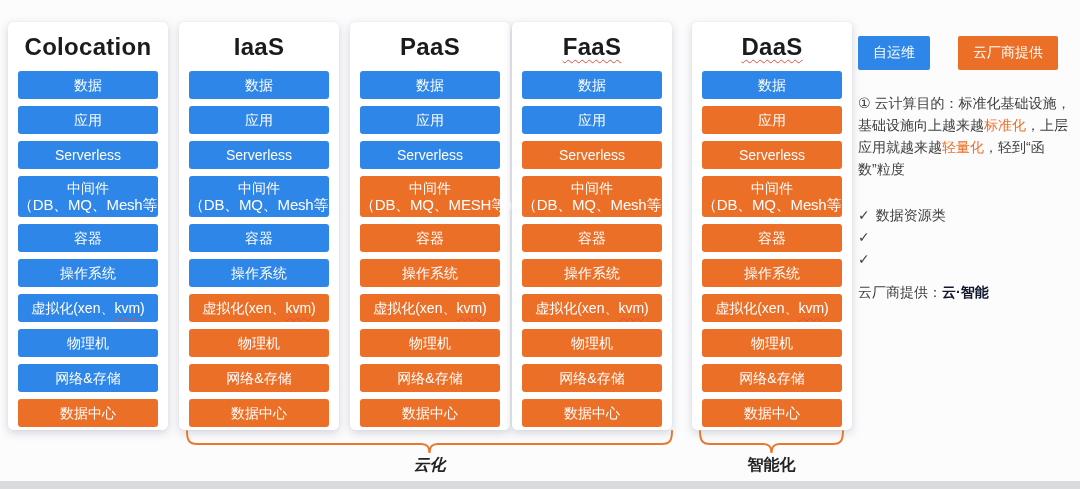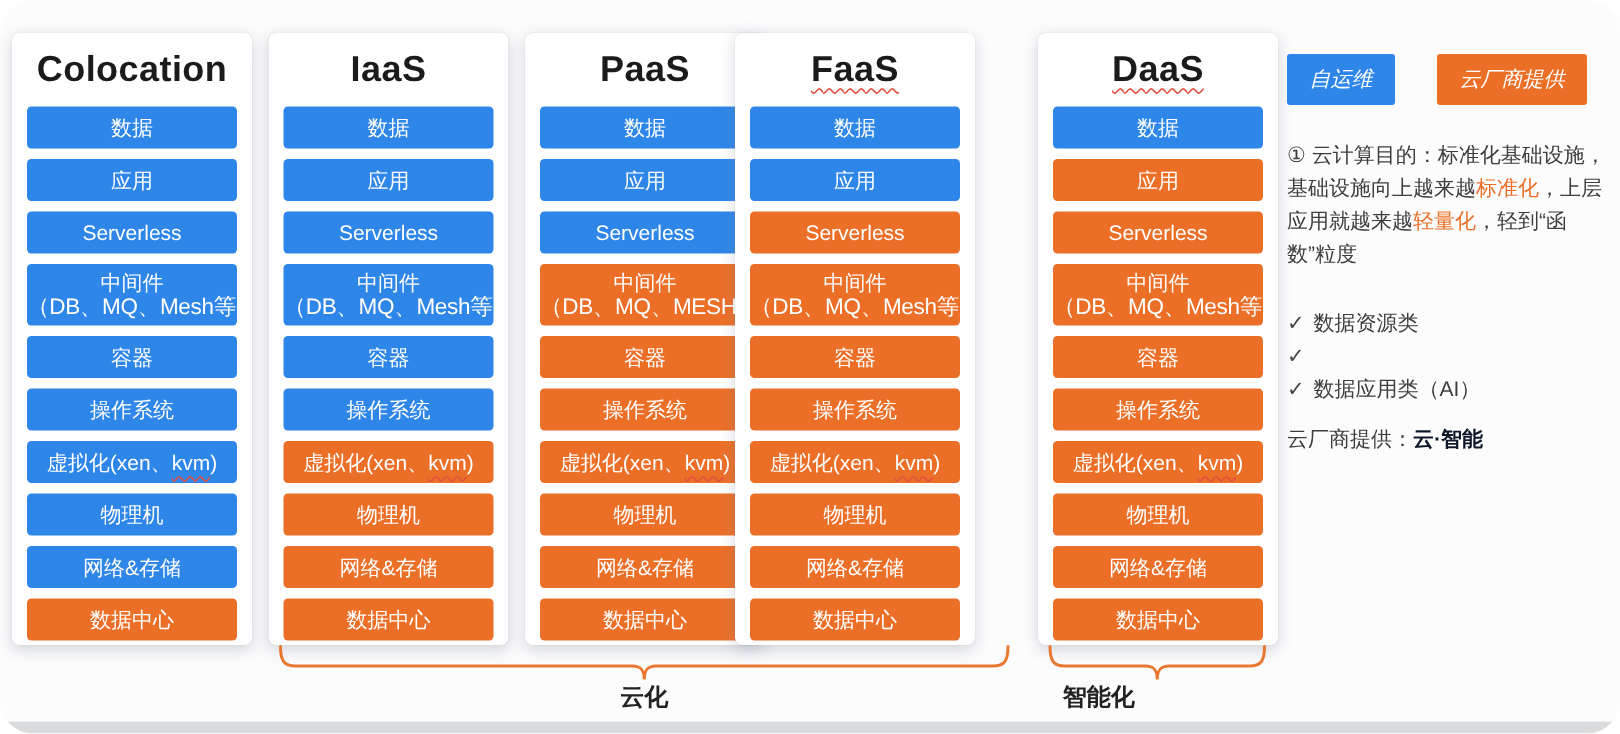--- a/index.html
+++ b/index.html
@@ -3,21 +3,21 @@
 <meta charset="utf-8">
 <style>
   :root{
     --self:#2E86E8;
     --vendor:#EC6F28;
     --brace:#E8782F;
     --squiggle:#E0503F;
   }
   *{box-sizing:border-box;}
   body{margin:0;font-family:"Liberation Sans","DejaVu Sans",sans-serif;background:#fff;}
-  .stage{position:relative;width:1080px;height:489px;background:#fcfcfd;overflow:hidden;border-radius:22px;}
+  .stage{position:relative;width:1080px;height:489px;background:#fcfcfd;overflow:hidden;}
 
   
   .card{position:absolute;top:22px;width:160px;height:408px;background:#fff;border-radius:5px;
         box-shadow:0 3px 10px rgba(125,135,150,.32),0 0 1px rgba(0,0,0,.12);}
   .card-title{text-align:center;font-size:24px;font-weight:bold;color:#1b1b1b;line-height:32px;
               margin-top:9px;letter-spacing:.3px;}
   .layers{position:absolute;left:10px;right:10px;top:49px;display:flex;flex-direction:column;gap:7px;}
   .layer{height:28px;border-radius:3px;color:#fff;font-size:14px;display:flex;flex-direction:column;
          justify-content:center;line-height:1.15;text-align:center;white-space:nowrap;}
   .layer.tall{height:41px;}
@@ -25,21 +25,21 @@
   .layer.self{background:var(--self);}
   .layer.vendor{background:var(--vendor);}
 
   .wavy{text-decoration:underline;text-decoration-style:wavy;text-decoration-color:var(--squiggle);
         text-decoration-thickness:1px;text-underline-offset:4px;}
 
   
   .right-panel{position:absolute;left:858px;top:36px;width:216px;}
   .legend-row{display:flex;gap:28px;}
   .legend-btn{height:34px;color:#fff;font-size:14px;display:flex;align-items:center;justify-content:center;
-              border-radius:2px;padding:0 15px;white-space:nowrap;font-style:italic;}
+              border-radius:2px;padding:0 15px;white-space:nowrap;}
   .legend-btn.self{background:var(--self);}
   .legend-btn.vendor{background:var(--vendor);}
   .note{margin-top:22px;font-size:14px;line-height:22px;color:#3d3d3d;}
   .note.second{margin-top:24px;}
   .hl{color:var(--vendor);}
   .bullet{display:flex;gap:6px;}
   .bullet .check{color:#444;}
   .footer-line{margin-top:14px;font-size:14px;color:#3d3d3d;}
   .footer-line .bold{font-weight:bold;color:#0f172a;}
 
@@ -155,21 +155,21 @@
             <div>物理机</div>
           </div>
           <div class="layer vendor">
             <div>网络&amp;存储</div>
           </div>
           <div class="layer vendor">
             <div>数据中心</div>
           </div>
         </div>
       </div>
-      <div class="card" style="left: 490px;">
+      <div class="card" style="left: 512px;">
         <div class="card-title"><span class="wavy">FaaS</span></div>
         <div class="layers">
           <div class="layer self">
             <div>数据</div>
           </div>
           <div class="layer self">
             <div>应用</div>
           </div>
           <div class="layer vendor">
             <div>Serverless</div>
@@ -248,34 +248,33 @@
         <div class="note second">
           <div class="bullet">
             <span class="check">✓</span>
             <span>数据资源类</span>
           </div>
           <div class="bullet">
             <span class="check">✓</span>
           </div>
           <div class="bullet">
             <span class="check">✓</span>
-            <span>数据应用类（AI）</span>
           </div>
         </div>
       </div>
     <div class="footer-line">
       <span>云厂商提供：</span><span class="bold">云·智能</span>
     </div>
   </div>
 
   <div id="braces">
       <svg class="brace-svg" width="487" height="26" style="left: 186px; top: 431px; position: absolute;">
         <path d="M1,0 C1,9 3,13 11,13 L235.5,13 C241.5,13 243.5,16 243.5,22 C243.5,16 245.5,13 251.5,13 L476,13 C484,13 486,9 486,0" fill="none" stroke="#E8782F" stroke-width="2" stroke-linecap="round"></path>
       </svg>
-      <div class="brace-label" style="left: 186px; width: 487px;">云化</div>
+      <div class="brace-label" style="left: 186px; width: 487px; font-style: italic;">云化</div>
       <svg class="brace-svg" width="145" height="26" style="left: 699px; top: 431px; position: absolute;">
         <path d="M1,0 C1,9 3,13 11,13 L64.5,13 C70.5,13 72.5,16 72.5,22 C72.5,16 74.5,13 80.5,13 L134,13 C142,13 144,9 144,0" fill="none" stroke="#E8782F" stroke-width="2" stroke-linecap="round"></path>
       </svg>
-      <div class="brace-label" style="left: 660px; width: 145px;">智能化</div>
+      <div class="brace-label" style="left: 699px; width: 145px;">智能化</div>
     </div>
 
   <div class="bottom-bar"></div>
 </div>
 
 </body></html>

